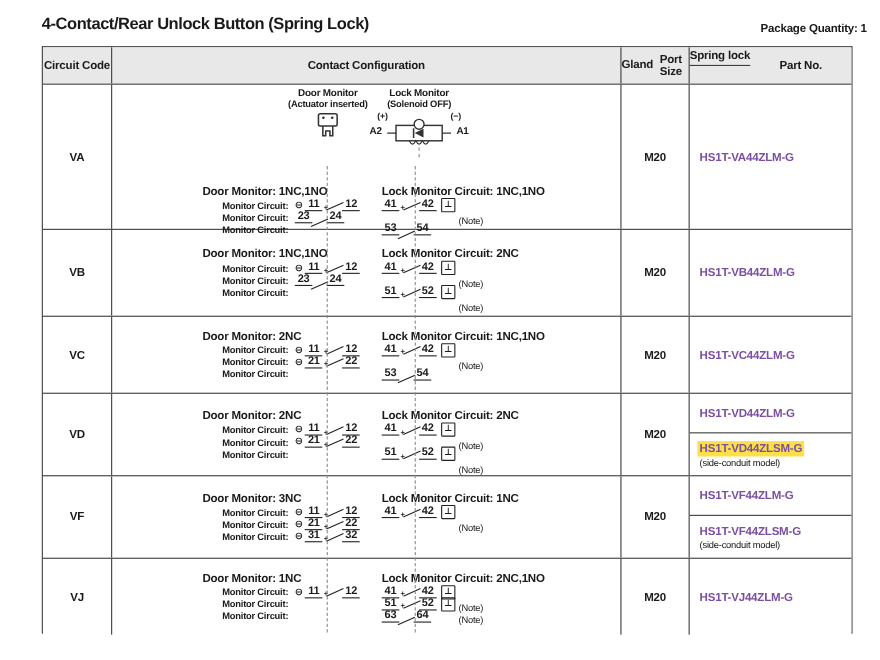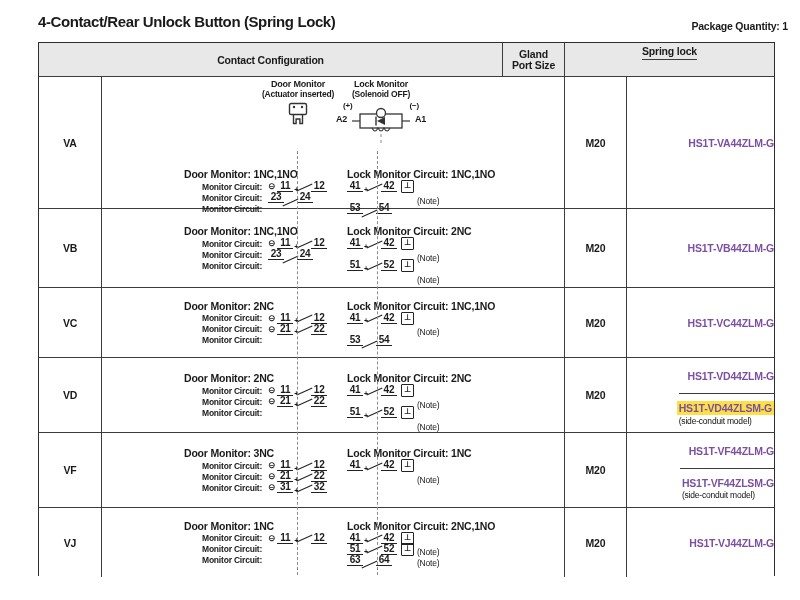--- a/index.html
+++ b/index.html
@@ -7,32 +7,32 @@
   .page{position:relative;width:800px;height:600px;overflow:hidden;background:#fff;letter-spacing:-0.2px;}
   .doc-title{position:absolute;left:38px;top:13px;font-size:15px;font-weight:bold;letter-spacing:-0.4px;white-space:nowrap;}
   .pkg-qty{position:absolute;right:12px;top:20px;font-size:10.5px;font-weight:bold;white-space:nowrap;}
   .tbl{position:absolute;left:38px;top:42px;width:737px;height:534px;border:1.5px solid #2e2e2e;box-sizing:border-box;background:#fff;}
   
   .thead{display:flex;height:33px;background:#e8e8e8;box-sizing:border-box;}
   .hc{display:flex;align-items:center;justify-content:center;font-weight:bold;font-size:10.5px;text-align:center;box-sizing:border-box;}
   .hc+.hc{border-left:1px solid #3c3c3c;}
   .hc.code{width:62px;}
   .hc.cfg{width:463px;}
-  .hc.gland{width:62px;flex-direction:column;line-height:11px;}
+  .hc.gland{width:62px;line-height:11px;}
   .hc.part{flex:1;padding:0;align-items:stretch;}
   .hc.part .htop{height:16px;border-bottom:1px solid #3c3c3c;display:flex;align-items:center;justify-content:center;}
   .hc.part .hbot{flex:1;display:flex;align-items:center;justify-content:center;}
   
   .trow{display:flex;border-top:1px solid #3c3c3c;box-sizing:border-box;background:#fff;}
   .cell{box-sizing:border-box;}
   .cell+.cell{border-left:1px solid #3c3c3c;}
   .cell.code{width:62px;display:flex;align-items:center;justify-content:center;font-size:10.5px;font-weight:bold;}
   .cell.cfg{width:463px;display:flex;flex-direction:column;justify-content:center;position:relative;gap:26px;}
   .cell.gland{width:62px;display:flex;align-items:center;justify-content:center;font-size:10.5px;font-weight:bold;}
-  .cell.partcell{flex:1;display:flex;flex-direction:column;align-items:flex-end;}
+  .cell.partcell{flex:1;display:flex;flex-direction:column;}
   .partcell.single{justify-content:center;}
   .partcell.multi .psub:first-child{height:35px;border-bottom:1px solid #3c3c3c;}
   .partcell.multi .psub:last-child{flex:1;}
   .psub{display:flex;flex-direction:column;justify-content:center;padding-left:9px;}
   .pnum{font-size:10.5px;font-weight:bold;color:#7b4fa1;line-height:12px;align-self:flex-start;}
   .pnum.hl{background:#fde047;padding:1px 2px;margin-left:-2px;}
   .psublabel{font-size:8.5px;color:#111;line-height:10px;margin-top:1px;}
   
   .cfgmain{position:relative;height:46px;width:100%;}
   .btitle{font-size:10.5px;font-weight:bold;height:13px;line-height:12px;white-space:nowrap;}
@@ -71,27 +71,29 @@
 </style>
 </head>
 <body>
 
 <div class="page">
   <div class="doc-title">4-Contact/Rear Unlock Button (Spring Lock)</div>
   <div class="pkg-qty">Package Quantity: 1</div>
 
   <div class="tbl">
     <div class="thead">
+      <div class="hc code">Circuit Code</div>
       <div class="hc cfg">Contact Configuration</div>
       <div class="hc gland">
         <span>Gland</span>
         <span>Port Size</span>
       </div>
       <div class="hc part">
         <div class="htop">Spring lock</div>
+        <div class="hbot">Part No.</div>
       </div>
     </div>
     <div id="tbody">
         <div class="trow" style="height: 132px;">
           <div class="cell code">VA</div>
           <div class="cell cfg">
             <div class="legend">
               <div class="dleg">
                 <div class="ltitle">Door Monitor</div>
                 <div class="lsub">(Actuator inserted)</div>

